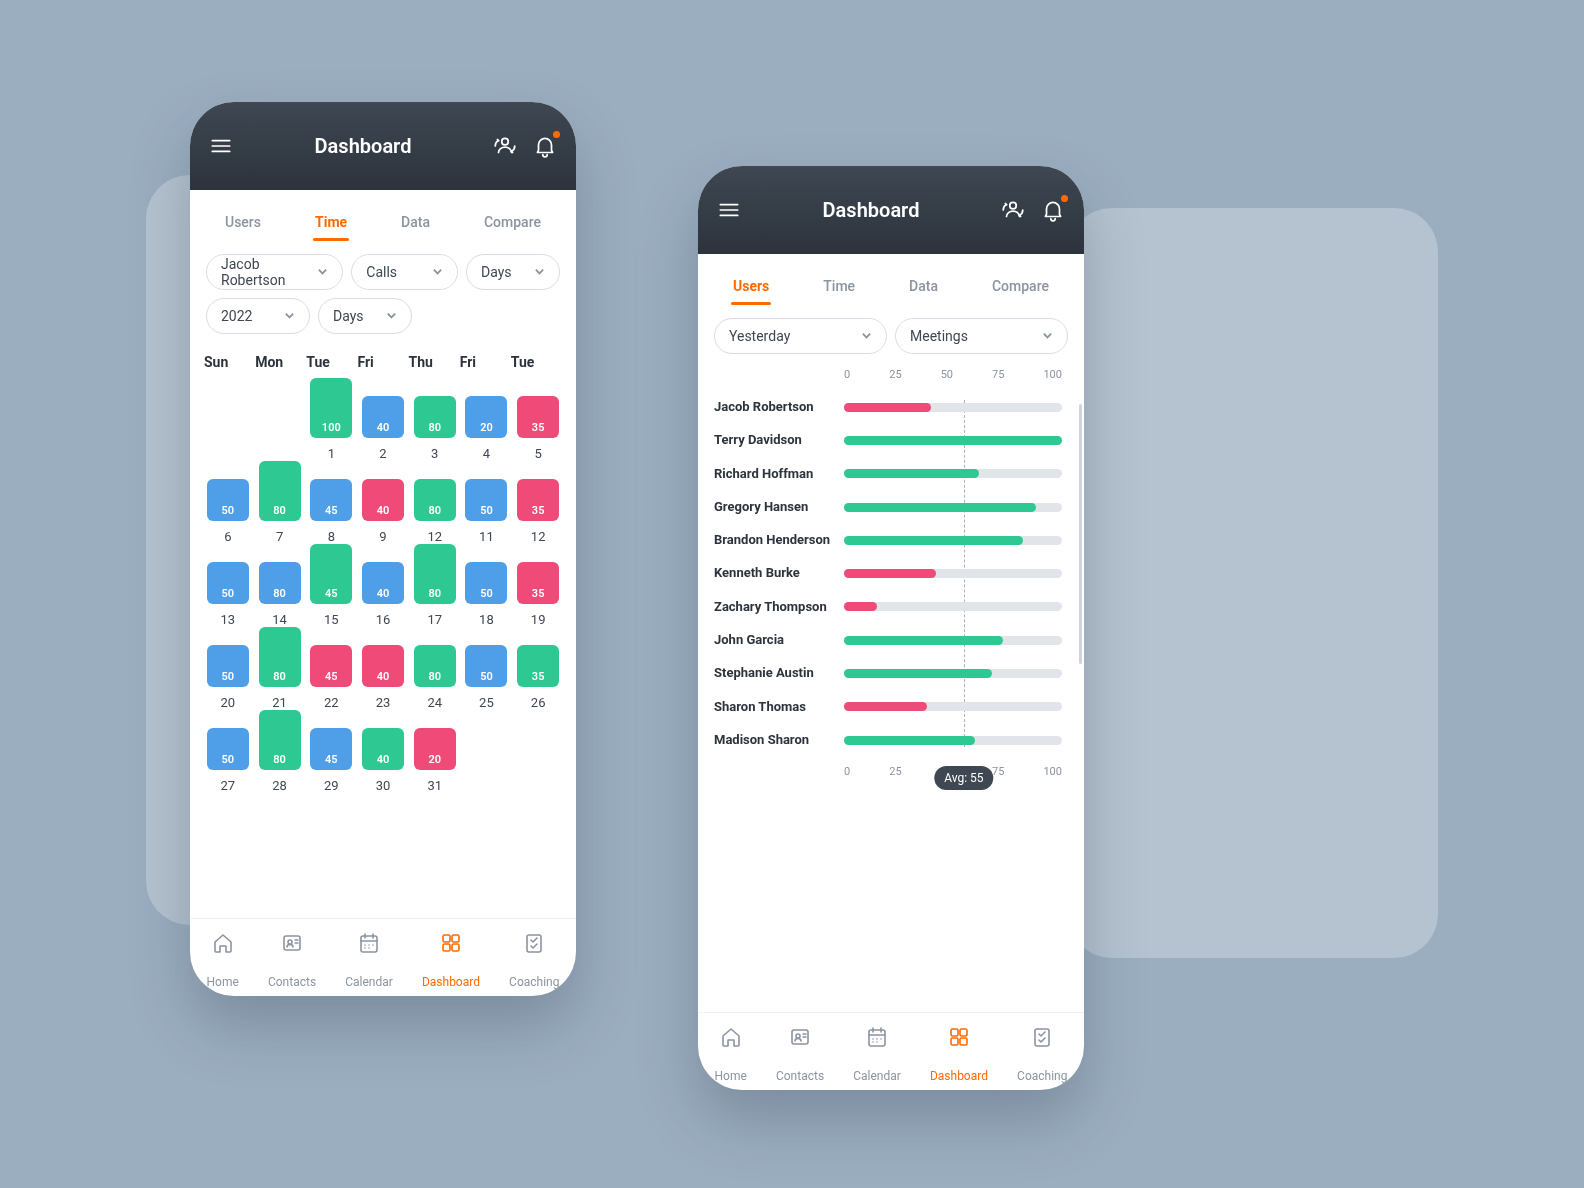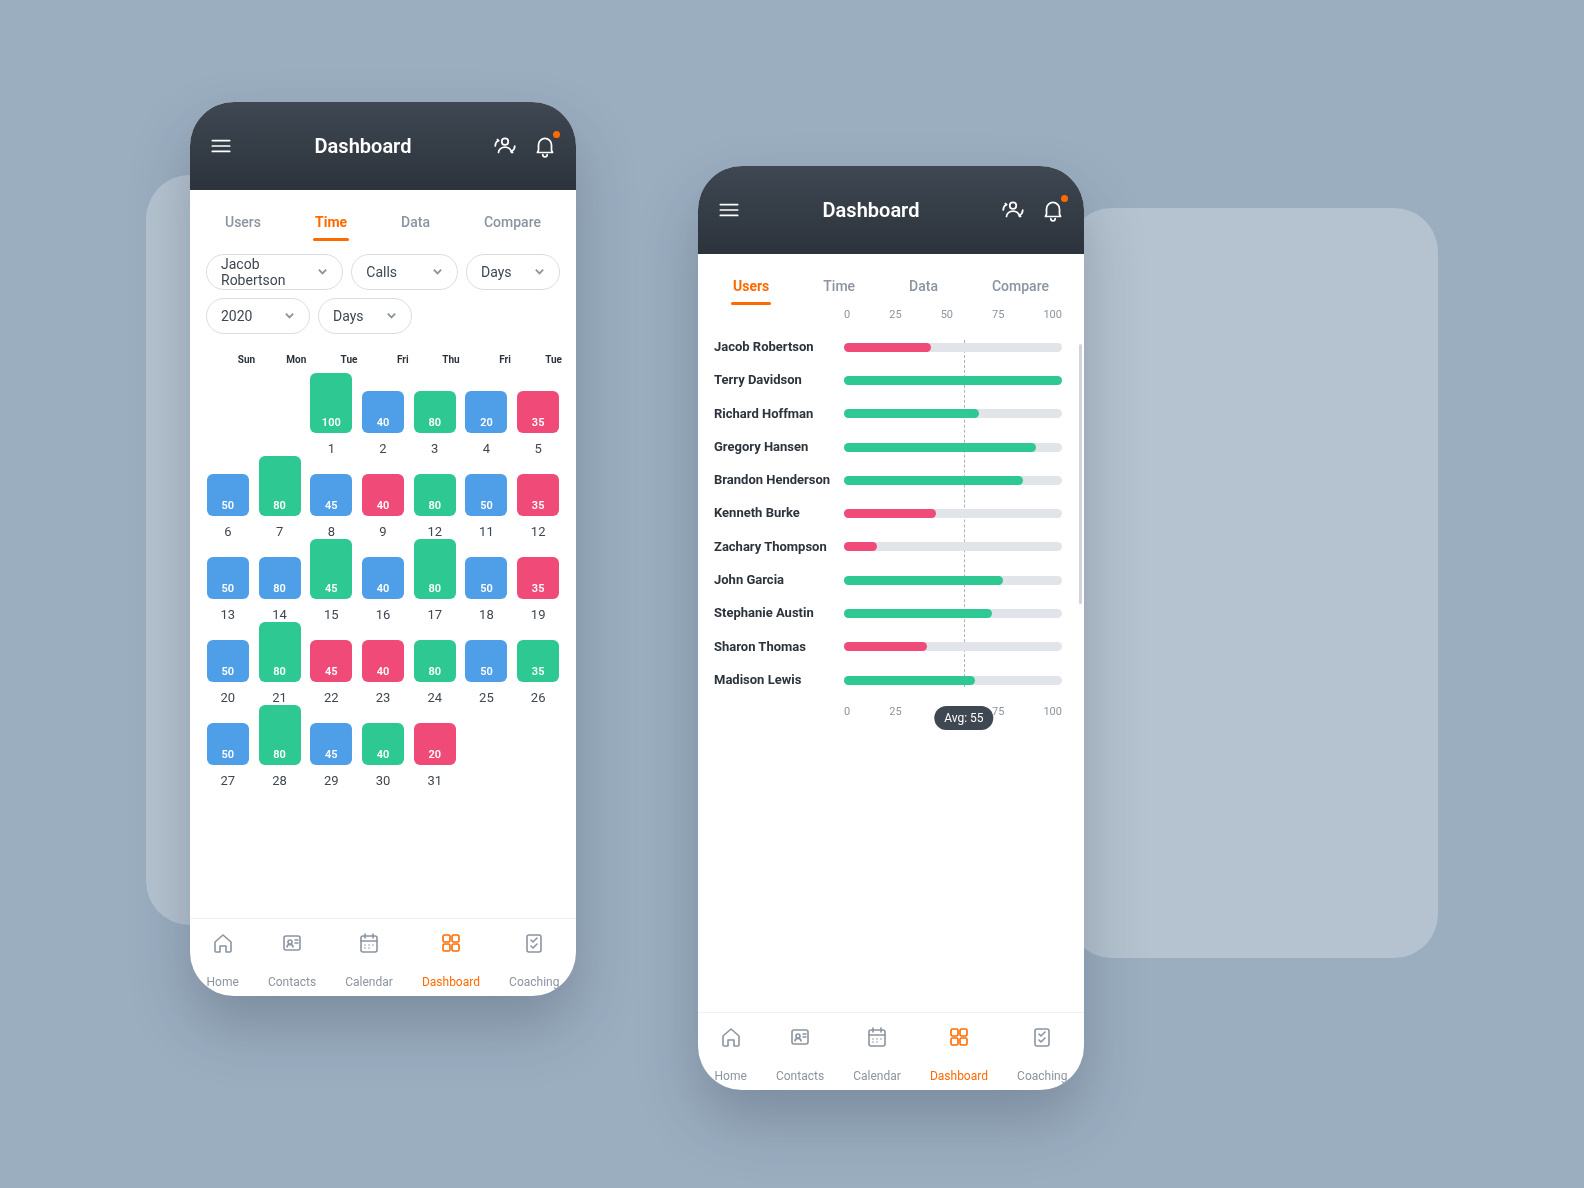--- a/index.html
+++ b/index.html
@@ -16,21 +16,21 @@
   .tabs{display:flex;justify-content:space-around;padding:20px 8px 0}
   .tab{font-size:14px;color:#8b94a0;font-weight:500;padding:4px 2px 10px;cursor:pointer;position:relative}
   .tab.active{color:#ff6a00;font-weight:700}
   .tab.active::after{content:"";position:absolute;left:0;right:0;bottom:-1px;height:3px;background:#ff6a00;border-radius:2px}
   .filters{display:flex;flex-wrap:wrap;gap:8px;padding:14px 16px 10px}
   .pill{height:36px;border:1px solid #d9dde3;border-radius:18px;display:flex;align-items:center;justify-content:space-between;padding:0 14px;font-size:14px;color:#3e4752;background:#fff;cursor:pointer}
   .pill .chev{margin-left:10px}
   .chev svg{width:11px;height:11px;stroke:#8b94a0;fill:none;stroke-width:2}
 
   
-  .dow{display:grid;grid-template-columns:repeat(7,1fr);padding:10px 14px 6px;font-size:10px;font-weight:700;color:#2c333c;text-align:right}
+  .dow{display:grid;grid-template-columns:repeat(7,1fr);padding:10px 14px 6px;font-size:14px;font-weight:700;color:#2c333c;text-align:left}
   .cal{padding:2px 14px 10px}
   .wk{display:grid;grid-template-columns:repeat(7,1fr);column-gap:4px;margin-top:18px}
   .cell{display:flex;flex-direction:column;align-items:center}
   .block{width:42px;height:42px;border-radius:6px;display:flex;align-items:flex-end;justify-content:center;padding-bottom:4px;color:#fff;font-size:11px;font-weight:600}
   .block.h{height:60px;margin-top:-18px}
   .g{background:#2ec993}.b{background:#4f9ee8}.r{background:#ef4a78}
   .dnum{font-size:13px;color:#3e4752;margin-top:8px}
   .empty{width:42px;height:42px}
 
   
@@ -106,21 +106,21 @@
               <path d="M2 4l4 4 4-4"></path>
             </svg></span>
         </div>
       <div class="pill" style="width:94px">
           <span>Days</span>
           <span class="chev"><svg viewBox="0 0 12 12">
               <path d="M2 4l4 4 4-4"></path>
             </svg></span>
         </div>
       <div class="pill" style="width:104px">
-          <span>2020</span>
+          <span>2022</span>
           <span class="chev"><svg viewBox="0 0 12 12">
               <path d="M2 4l4 4 4-4"></path>
             </svg></span>
         </div>
       <div class="pill" style="width:94px">
           <span>Days</span>
           <span class="chev"><svg viewBox="0 0 12 12">
               <path d="M2 4l4 4 4-4"></path>
             </svg></span>
         </div>
@@ -354,20 +354,34 @@
       </div>
     </div>
 
     <div class="tabs">
       <div class="tab active">Users</div>
       <div class="tab">Time</div>
       <div class="tab">Data</div>
       <div class="tab">Compare</div>
     </div>
 
+    <div class="filters">
+      <div class="pill" style="flex:1">
+          <span>Yesterday</span>
+          <span class="chev"><svg viewBox="0 0 12 12">
+              <path d="M2 4l4 4 4-4"></path>
+            </svg></span>
+        </div>
+      <div class="pill" style="flex:1">
+          <span>Meetings</span>
+          <span class="chev"><svg viewBox="0 0 12 12">
+              <path d="M2 4l4 4 4-4"></path>
+            </svg></span>
+        </div>
+    </div>
 
     <div class="chartwrap" style="position:relative">
       <div class="axis" id="axisTop">
           <span>0</span>
           <span>25</span>
           <span>50</span>
           <span>75</span>
           <span>100</span>
         </div>
       <div id="rows" style="position:relative">
@@ -426,21 +440,21 @@
               <div class="fill fg" style="width: 68%;"></div>
             </div>
           </div>
           <div class="row">
             <div class="nm">Sharon Thomas</div>
             <div class="bar">
               <div class="fill fr" style="width: 38%;"></div>
             </div>
           </div>
           <div class="row">
-            <div class="nm">Madison Lewis</div>
+            <div class="nm">Madison Sharon</div>
             <div class="bar">
               <div class="fill fg" style="width: 60%;"></div>
             </div>
           </div>
         </div>
       <div class="axis" id="axisBot" style="margin-top:18px">
           <span>0</span>
           <span>25</span>
           <span>50</span>
           <span>75</span>

